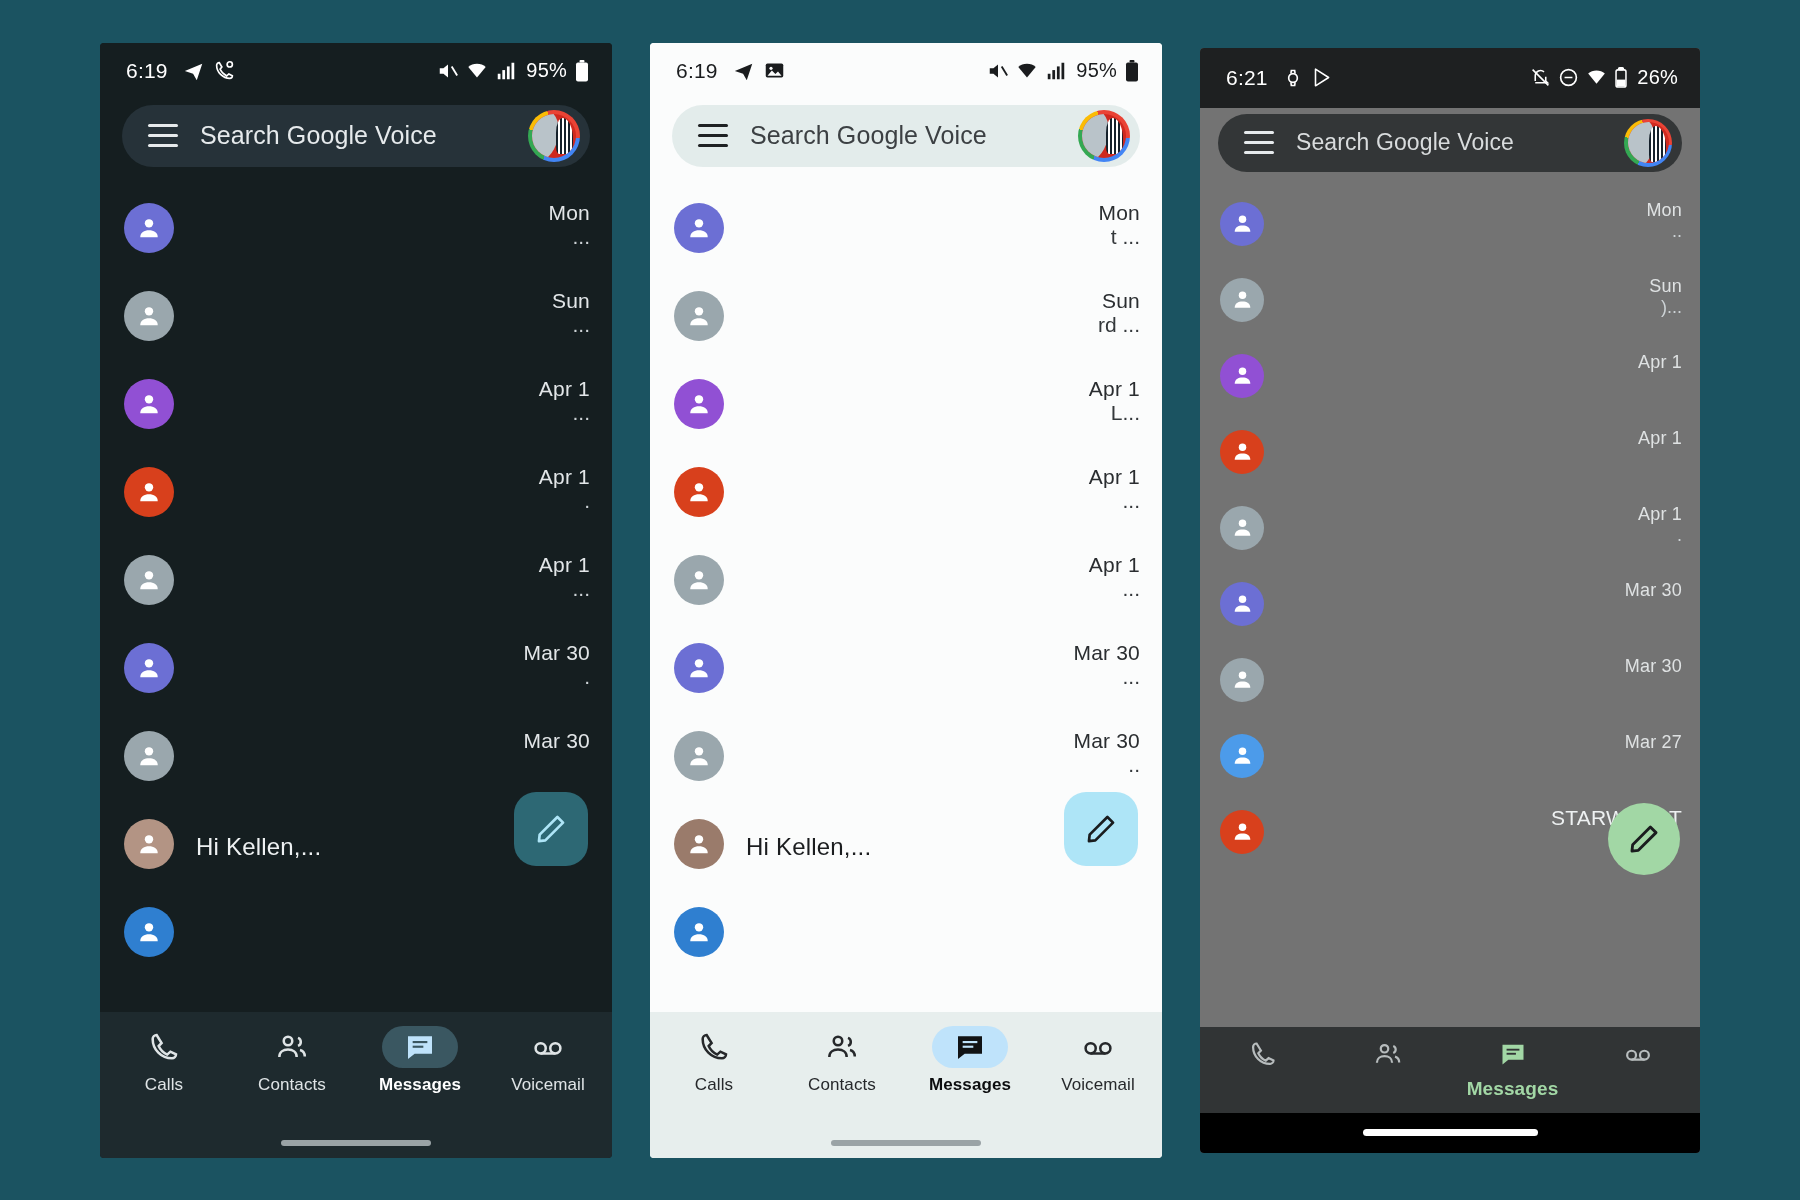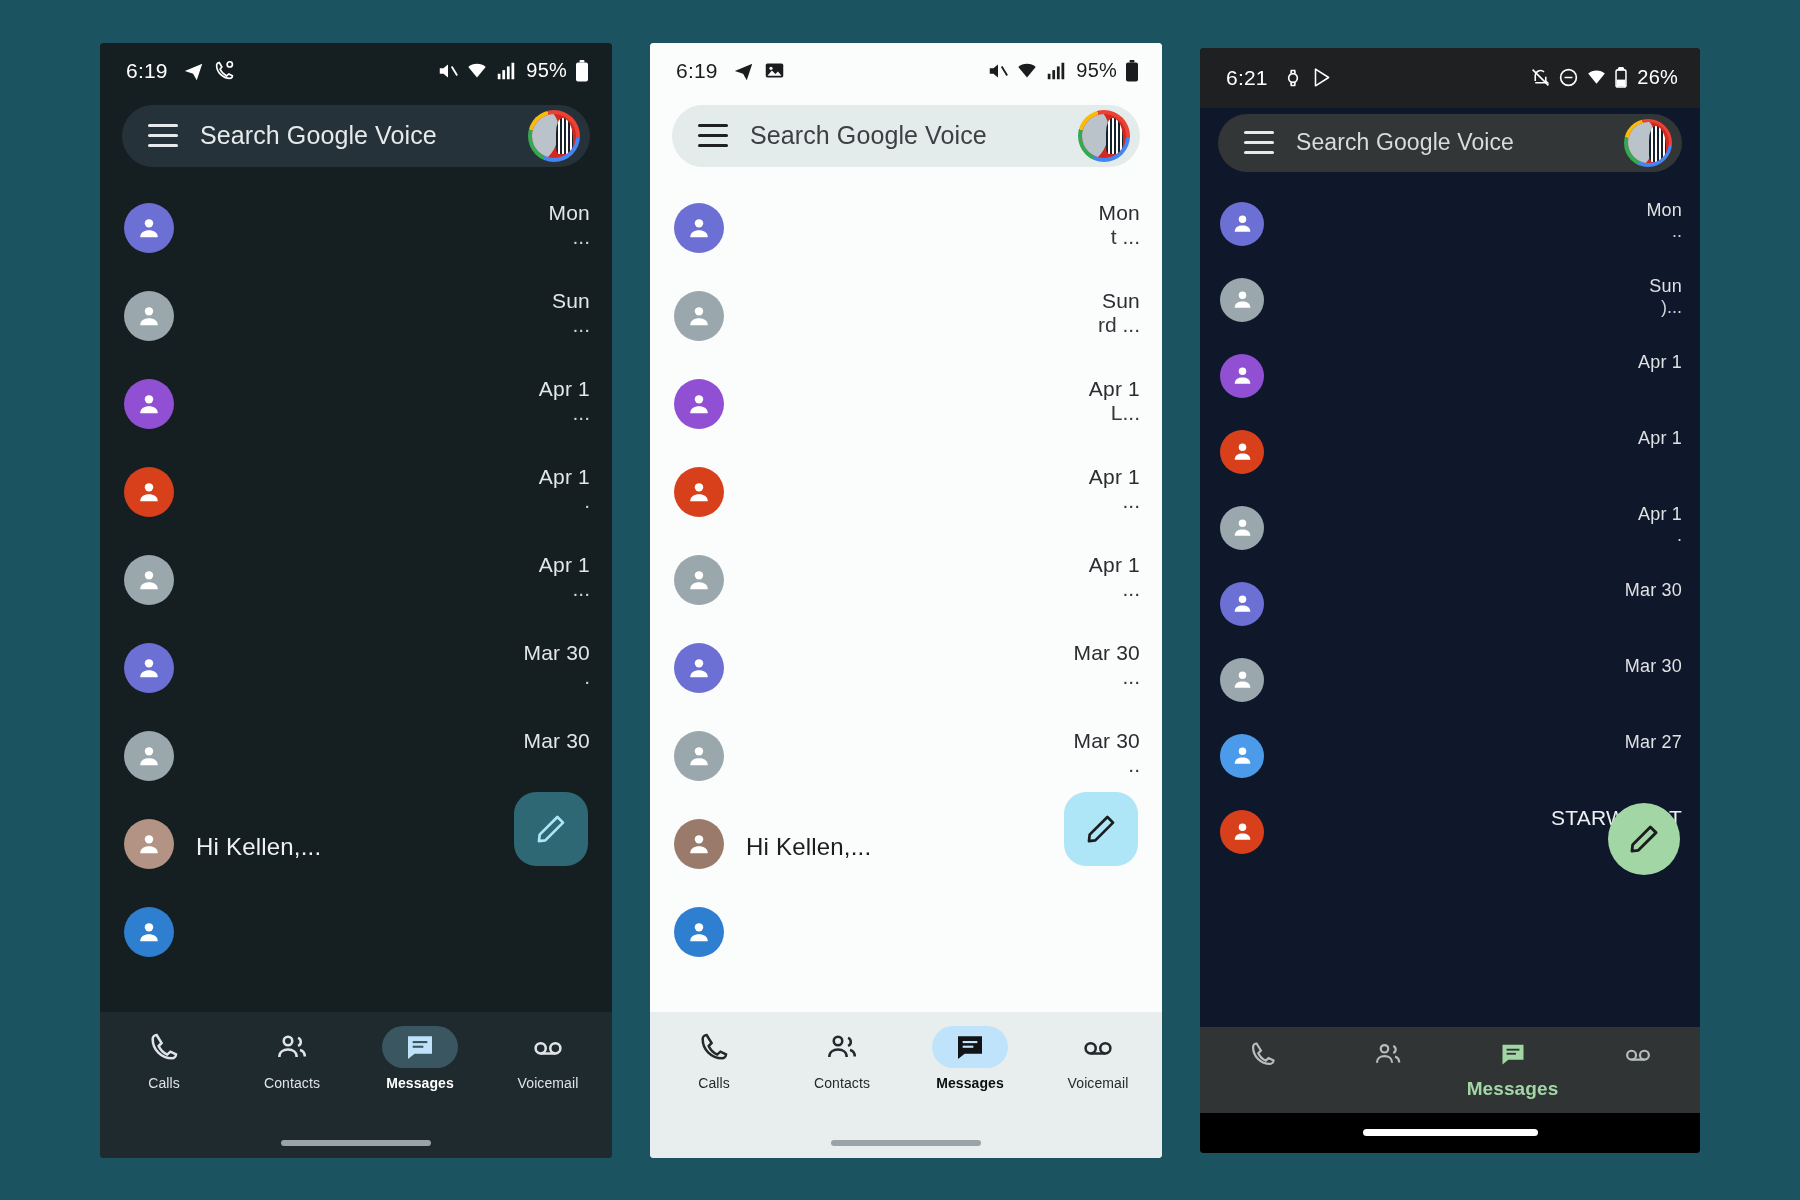--- a/index.html
+++ b/index.html
@@ -25,21 +25,21 @@
     width: 512px;
     height: 1115px;
     overflow: hidden;
     display: flex;
     flex-direction: column;
     flex: none;
     justify-content: flex-end;
   }
   .phone.dark   { background: #151e20; border-radius: 4px; }
   .phone.light  { background: #fbfcfc; border-radius: 4px; }
-  .phone.amoled { background: #0f172a; border-radius: 4px; width: 500px; height: 1105px; }
+  .phone.amoled { background: #737373; border-radius: 4px; width: 500px; height: 1105px; }
 
   
   .statusbar {
     height: 56px;
     flex: none;
     display: flex;
     align-items: center;
     justify-content: space-between;
     padding: 0 22px 0 26px;
     font-size: 21px;
@@ -199,21 +199,21 @@
   .navpill {
     height: 42px; width: 76px; border-radius: 22px;
     display: flex; align-items: center; justify-content: center;
   }
   .nav.dark   .navpill.on { background: #3a5761; }
   .nav.light  .navpill.on { background: #bfe3fb; }
   .nav.amoled .navpill.on { background: transparent; }
   .navpill svg { width: 32px; height: 32px; }
   .nav.amoled .navpill { height: 34px; width: 60px; }
   .nav.amoled .navpill svg { width: 28px; height: 28px; }
-  .navlabel { font-size: 14px; letter-spacing: .1px; }
+  .navlabel { font-size: 17px; letter-spacing: .1px; }
   .nav.dark  .navlabel { color: #dfe4e6; }
   .nav.light .navlabel { color: #26282b; }
   .nav.amoled .navlabel { color: #a2d7a5; font-size: 19px; font-weight: 700; }
   .navlabel.on { font-weight: 700; }
   .nav.dark  .navlabel.on { color: #ffffff; }
   .nav.light .navlabel.on { color: #0c0d0f; }
 
   
   .gesture { flex: none; display: flex; align-items: center; justify-content: center; }
   .gesture.dark   { height: 30px; background: #1e2a2e; }

